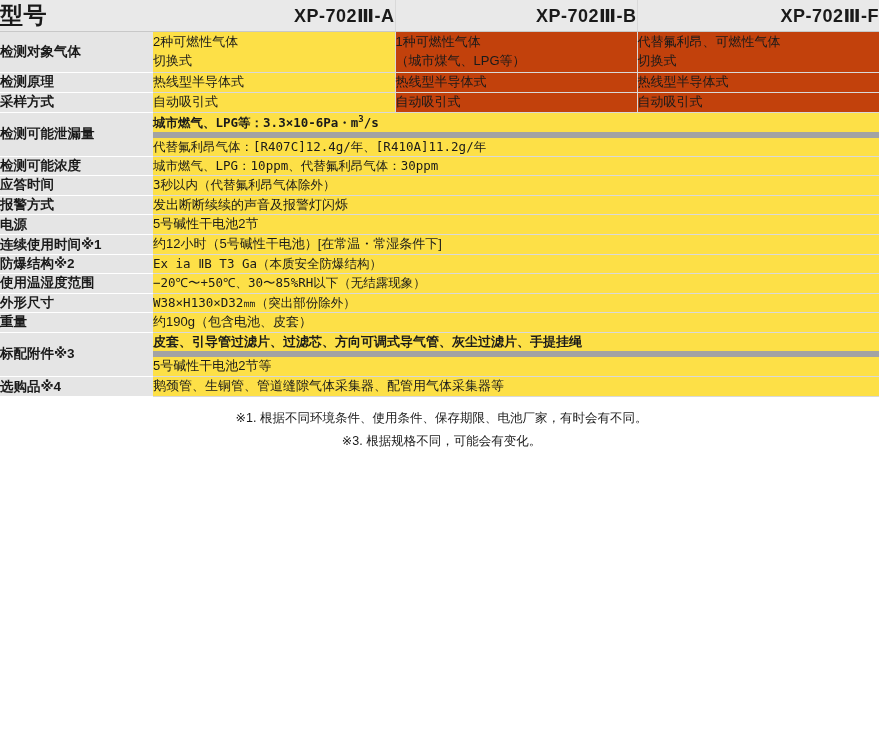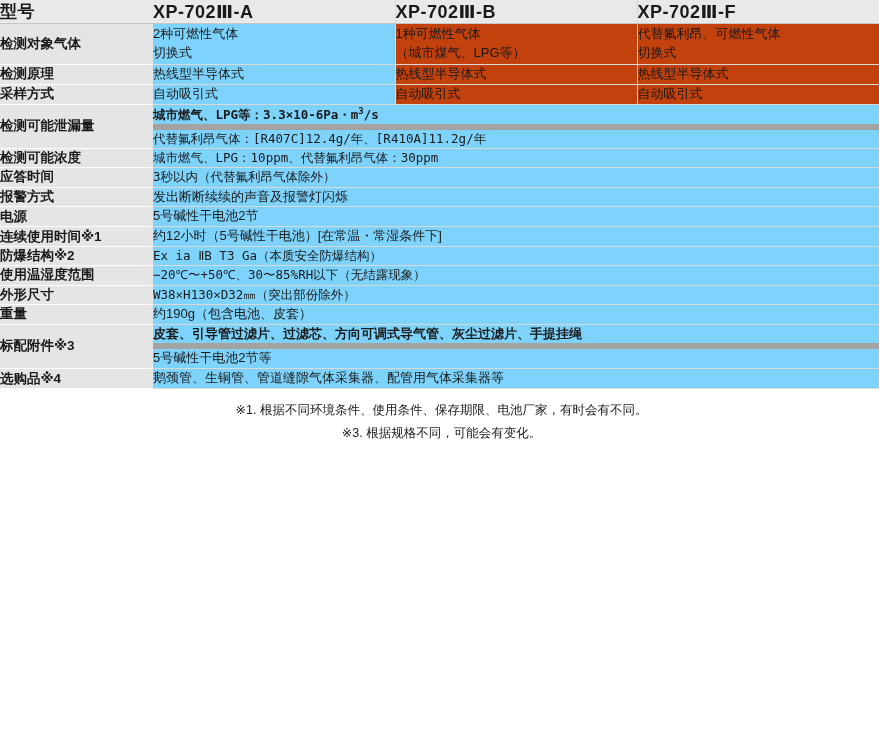--- a/index.html
+++ b/index.html
@@ -20,32 +20,32 @@
     table-layout: fixed;
   }
   .spec-table td, .spec-table th {
     vertical-align: middle;
     padding: 0;
   }
   
   .hdr-label {
     width: 153px;
     background: #e9e9e9;
-    font-size: 17px;
+    font-size: 23px;
     font-weight: bold;
     padding: 6px 0 6px 8px;
     border-bottom: 1px solid #c8c8c8;
     text-align: left;
     letter-spacing: 0.5px;
   }
   .hdr-model {
     background: #e9e9e9;
     font-size: 18px;
     font-weight: bold;
-    text-align: left;
+    text-align: right;
     border-bottom: 1px solid #c8c8c8;
     padding: 6px 0;
     letter-spacing: 0.5px;
   }
   .rowlabel {
     width: 153px;
     background: #e5e5e5;
     font-size: 13.5px;
     font-weight: bold;
     padding: 7px 0 7px 8px;
@@ -53,21 +53,21 @@
     border-top: 1px solid #ffffff;
     text-align: left;
     line-height: 1.35;
   }
   .rowlabel.first { border-top: none; }
   .cell {
     font-size: 13px;
     padding: 8px 10px 8px 12px;
     border-bottom: 1px solid #d9d9d9;
     line-height: 1.45;
-    background: #7dd3fc;
+    background: #fde047;
   }
   .cell.alt {
     background: #c2410c;
     margin-top: 12px;
   }
   .cell.sub-top { border-bottom: 6px solid #a3a3a3; font-weight: bold; }
   .cell.sub-bottom { border-bottom: 1px solid #d9d9d9; margin-left: 40px; }
   .cell.mono {
     font-family: "DejaVu Sans Mono", "Liberation Mono", monospace;
     font-size: 12.5px;

